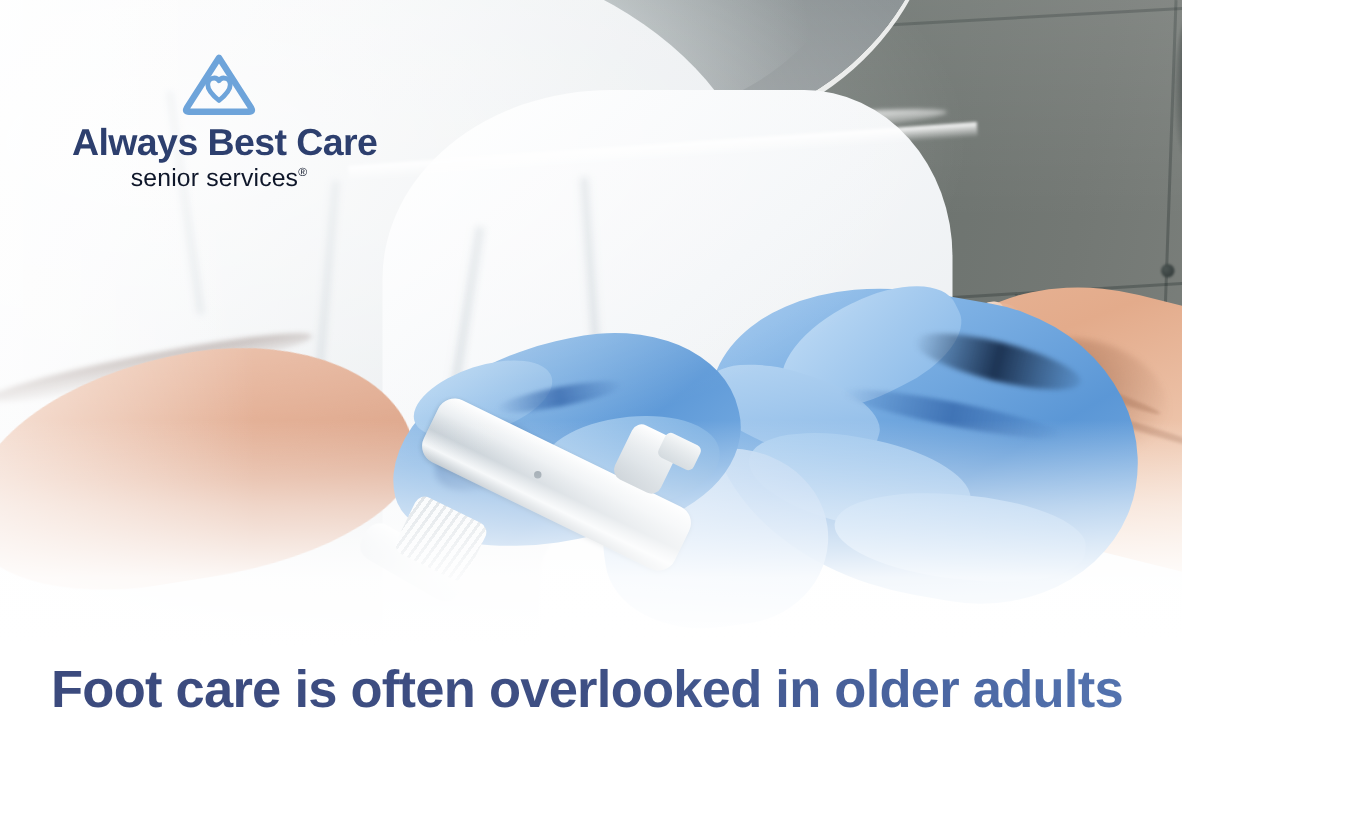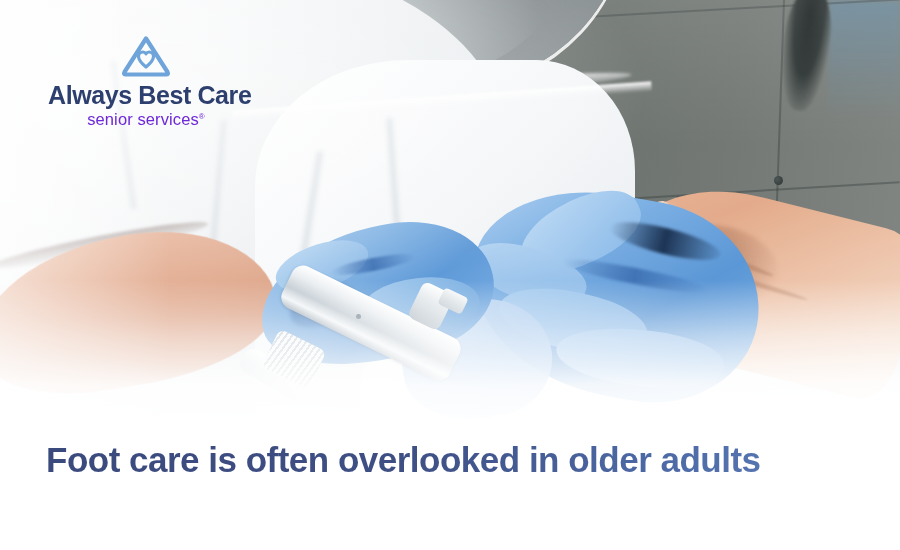--- a/index.html
+++ b/index.html
@@ -7,21 +7,21 @@
 
   html, body {
     width:900px; height:550px;
     background:#ffffff;
     font-family:"Liberation Sans", sans-serif;
     overflow:hidden;
   }
 
   #graphic {
     position:relative;
-    width:900px; height:550px;
+    width:788px; height:550px;
     background:#ffffff;
     overflow:hidden;
   }
 
   
   .photo {
     position:absolute;
     left:0; top:0; width:900px; height:430px;
     overflow:hidden;
     background:#f2f4f5;
@@ -318,29 +318,29 @@
   }
   .logo-mark { display:block; margin:0 auto 4px; }
   .logo-word {
     font-family:"Liberation Sans", sans-serif;
     font-size:25px; font-weight:bold; letter-spacing:-0.4px;
     color:#2d3f6e; line-height:1.05; white-space:nowrap;
   }
   .logo-tag {
     font-family:"Liberation Sans", sans-serif;
     font-size:16.5px; font-weight:normal; letter-spacing:0.1px;
-    color:#6d28d9; line-height:1.2; margin-top:2px; white-space:nowrap;
+    color:#0f172a; line-height:1.2; margin-top:2px; white-space:nowrap;
   }
   .logo-tag sup { font-size:8px; vertical-align:super; }
 
   
   .caption {
     position:absolute; left:0; top:422px; width:900px; height:128px;
     z-index:7;
-    padding-left:46px;
+    padding-left:34px;
   }
   .cap-line {
     font-family:"Liberation Sans", sans-serif;
     font-weight:bold;
     font-size:35px;
     line-height:47px;
     letter-spacing:-0.5px;
     white-space:nowrap;
     background:linear-gradient(90deg,#3b4a7d 0%, #3e4f84 42%, #4c68a4 70%, #5e82bd 100%);
     -webkit-background-clip:text;

